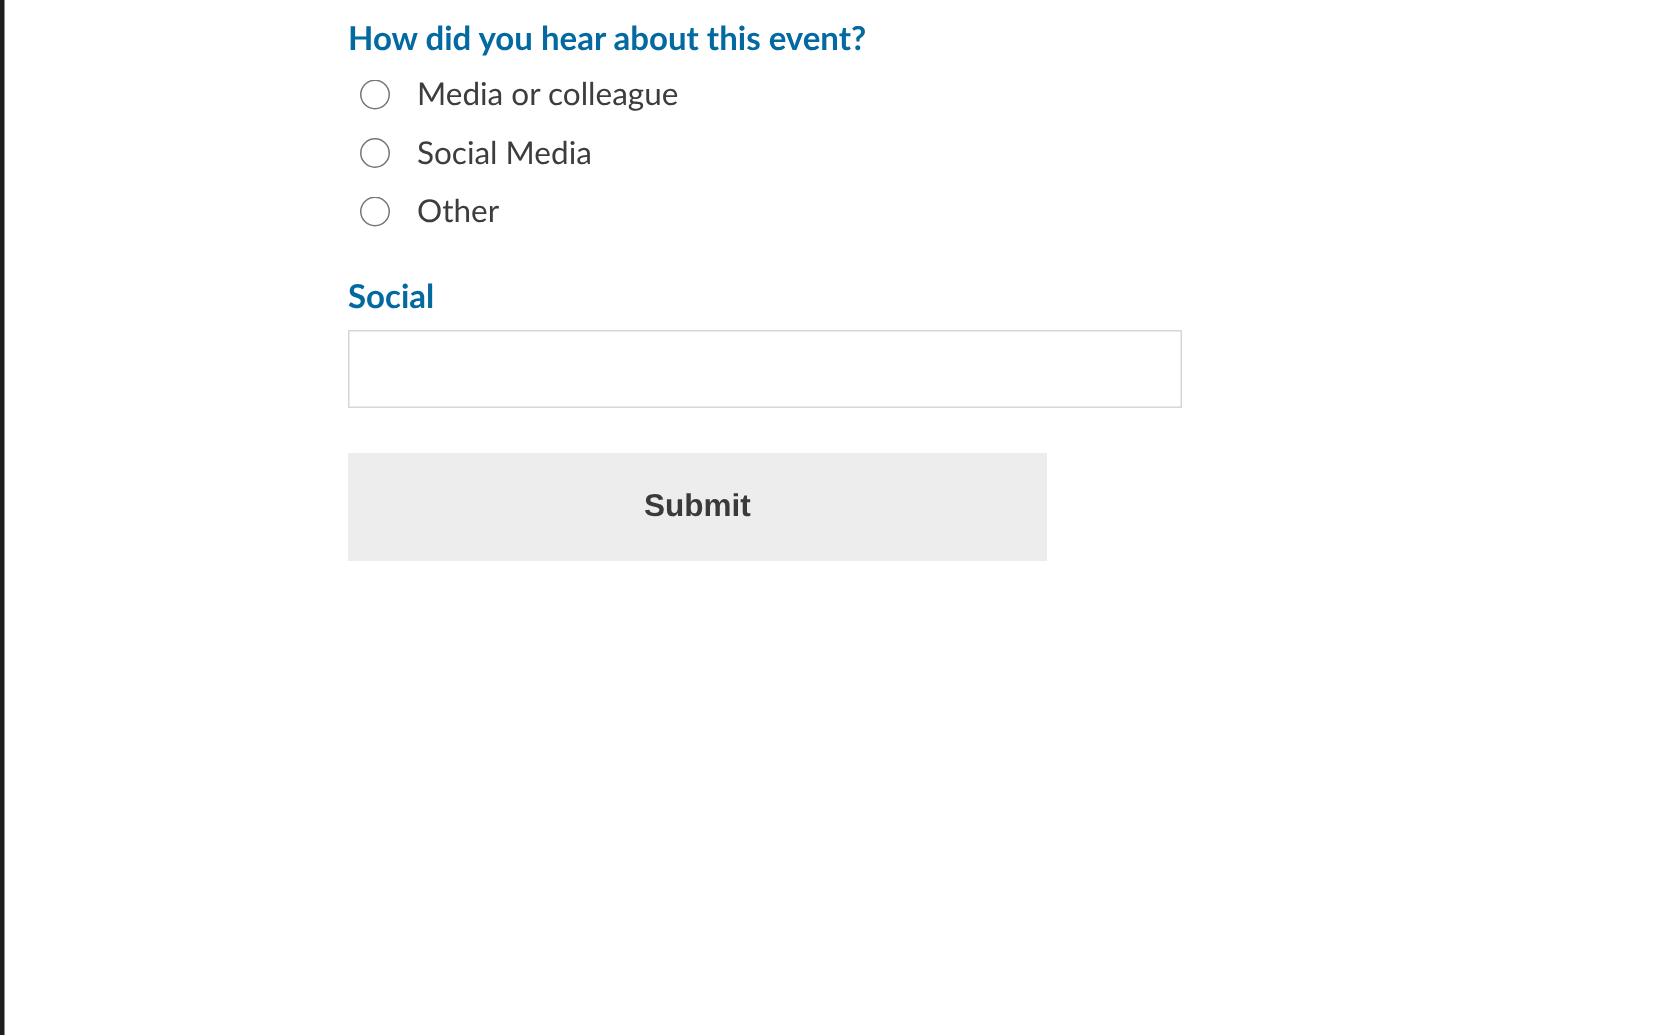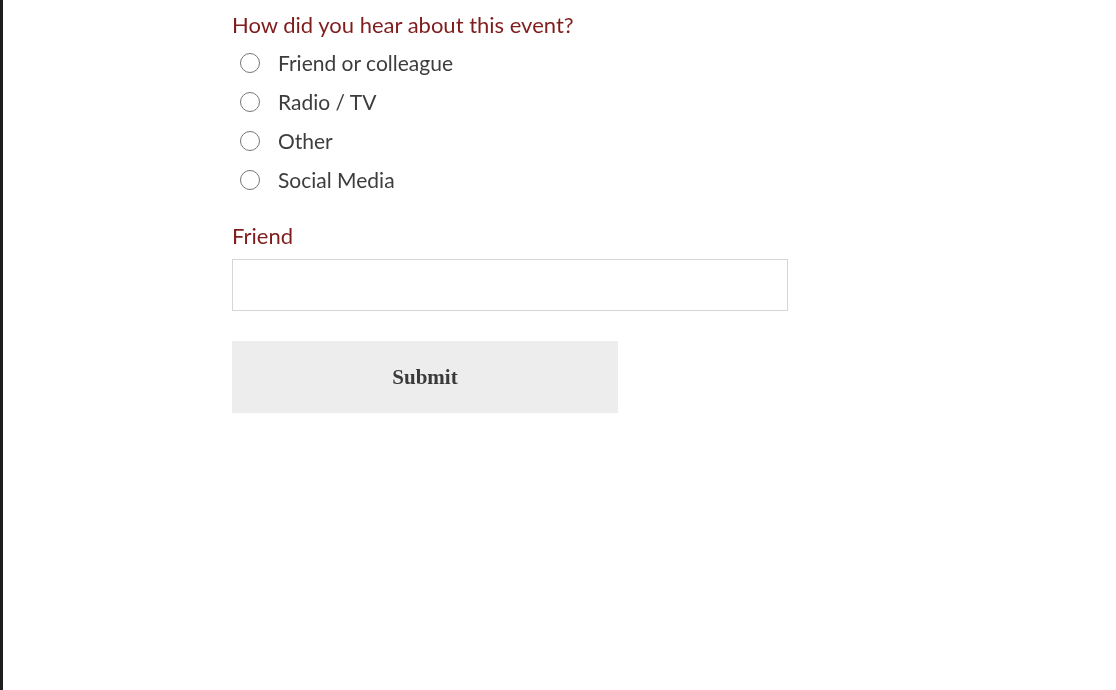--- a/index.html
+++ b/index.html
@@ -26,22 +26,22 @@
     .form-container {
       padding-left: 232px;
       padding-top: 11px;
       width: 790px;
     }
     .field-group {
       margin-bottom: 30px;
     }
     .field-label {
       font-size: 22px;
-      font-weight: 400;
-      color: #7f1d1d;
+      font-weight: 700;
+      color: #0369a1;
       margin-bottom: 10px;
       display: block;
     }
     .radio-group {
       margin-top: 12px;
     }
     .radio-option {
       display: flex;
       align-items: center;
       margin-bottom: 14px;
@@ -88,62 +88,58 @@
       color: #3d3d3d;
     }
     .select-chevron {
       position: absolute;
       right: 15px;
       top: 50%;
       transform: translateY(-50%);
       pointer-events: none;
     }
     .submit-button {
-      width: 386px;
+      width: 466px;
       height: 72px;
       background: #ededed;
       border: none;
       font-size: 21px;
       font-weight: 700;
       color: #3a3a3a;
       cursor: pointer;
-      font-family: Liberation Serif, serif;
+      font-family: Liberation Sans, sans-serif;
     }
   </style>
 </head>
 <body>
 
 <div class="left-border"></div>
 
 <div class="form-container">
 
   <div class="field-group">
     <label class="field-label">How did you hear about this event?</label>
     <div class="radio-group">
       <div class="radio-option">
         <input type="radio" name="hear" class="radio-input" style="">
-        <label class="radio-label">Friend or colleague</label>
+        <label class="radio-label">Media or colleague</label>
       </div>
       <div class="radio-option">
         <input type="radio" name="hear" class="radio-input" style="">
-        <label class="radio-label">Radio / TV</label>
+        <label class="radio-label">Social Media</label>
       </div>
       <div class="radio-option">
         <input type="radio" name="hear" class="radio-input" style="">
         <label class="radio-label">Other</label>
-      </div>
-      <div class="radio-option">
-        <input type="radio" name="hear" class="radio-input" style="">
-        <label class="radio-label">Social Media</label>
       </div>
     </div>
   </div>
 
 
 
   <div class="field-group">
-    <label class="field-label">Friend</label>
+    <label class="field-label">Social</label>
     <input type="text" class="text-input" value="" style="">
   </div>
 
   <button class="submit-button">Submit</button>
 
 </div>
 
 </body></html>

